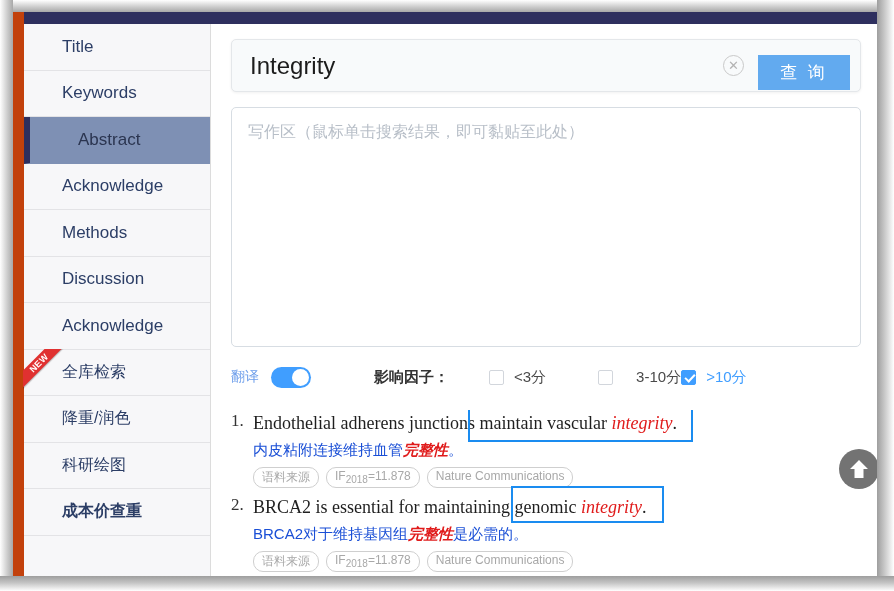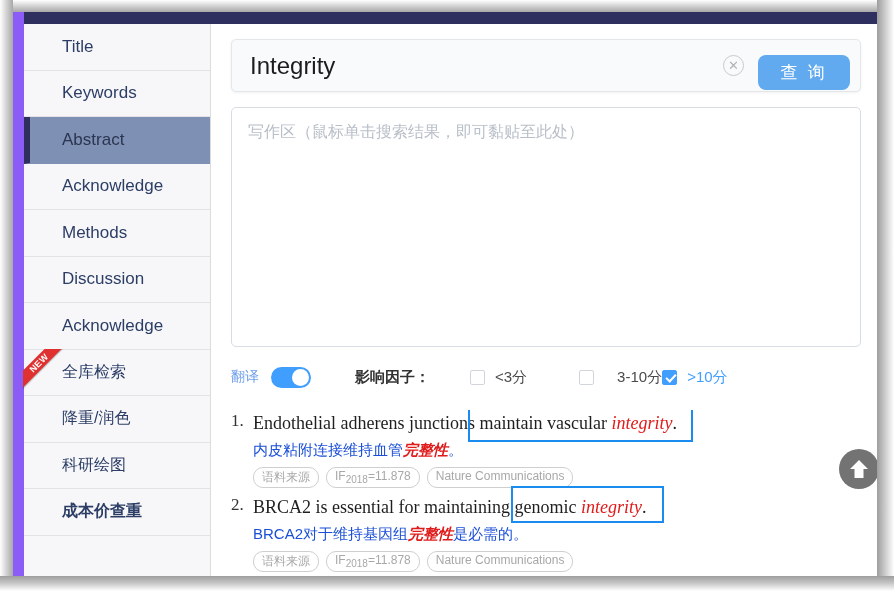--- a/index.html
+++ b/index.html
@@ -31,21 +31,21 @@
   #frame-right  { left:877px; top:0; width:17px; height:591px;
                   background: linear-gradient(270deg,#ffffff 0%, #c9c9c9 55%, #9e9e9e 100%); }
   #frame-bottom { left:0; top:576px; width:894px; height:15px;
                   background: linear-gradient(0deg,#ffffff 0%, #c4c4c4 55%, #9e9e9e 100%); }
 
   
   #app {
     position: absolute;
     left: 13px; top: 12px;
     width: 864px; height: 564px;
-    background: #8b5cf6;
+    background: #c2410c;
     overflow: hidden;
   }
 
   #top-navbar {
     position: absolute;
     left: 11px; top: 0;
     width: 853px; height: 12px;
     background: #2e2f5e;
   }
 
@@ -67,21 +67,21 @@
     color: #2c3e66;
     font-size: 17px;
     cursor: pointer;
     background: #f7f7f9;
     overflow: visible;
   }
   .nav-item:first-child { border-top: 1px solid transparent; }
   .nav-item.active {
     background: #7e90b4;
     border-left: 6px solid #2e2f5e;
-    padding-left: 32px;
+    padding-left: 48px;
     border-bottom-color: #7e90b4;
     color: #2b3550;
   }
   .nav-item.cn { font-size: 16px; }
   .nav-item.bold { font-weight: bold; }
 
   .new-ribbon {
     position: absolute;
     left: -1px; top: -1px;
     width: 46px; height: 46px;
@@ -148,23 +148,23 @@
     cursor: pointer;
     margin-right: 14px;
     flex: 0 0 auto;
     user-select: none;
   }
   #search-button {
     flex: 0 0 auto;
     width: 92px; height: 35px;
     background: #62aaef;
     border: none;
-    border-radius: 8px;
+    border-radius: 0;
     color: #ffffff;
-    font-family: Liberation Serif, serif;
+    font-family: Liberation Sans, sans-serif;
     font-size: 17px;
     letter-spacing: 3px;
     cursor: pointer;
     margin-top: 14px;
   }
 
   
   #writing-area {
     position: absolute;
     left: 20px; top: 83px;
@@ -203,21 +203,21 @@
     flex: 0 0 auto;
   }
   .toggle .knob {
     position: absolute;
     top: 2px; right: 2px;
     width: 17px; height: 17px;
     background: #ffffff;
     border-radius: 50%;
   }
   #impact-label {
-    margin-left: 44px;
+    margin-left: 63px;
     font-size: 15px;
     font-weight: bold;
     color: #333333;
   }
   .cb-group {
     display: flex;
     align-items: center;
     cursor: pointer;
   }
   #cb1 { margin-left: 40px; }

